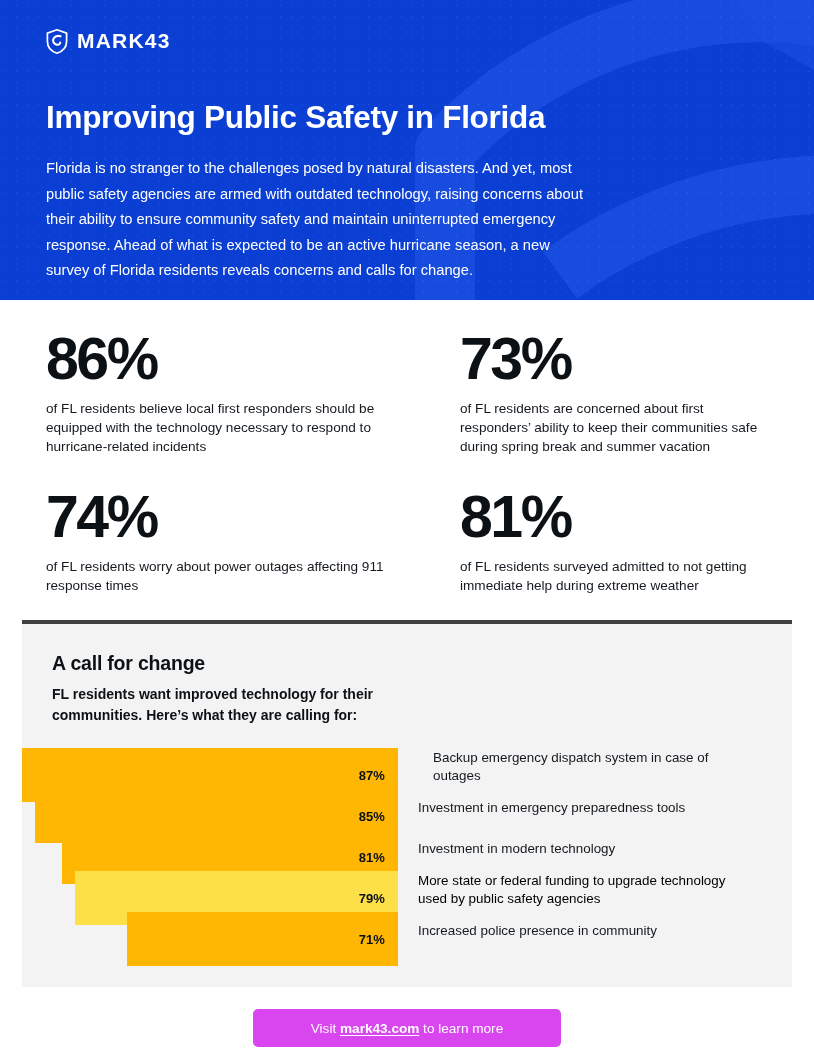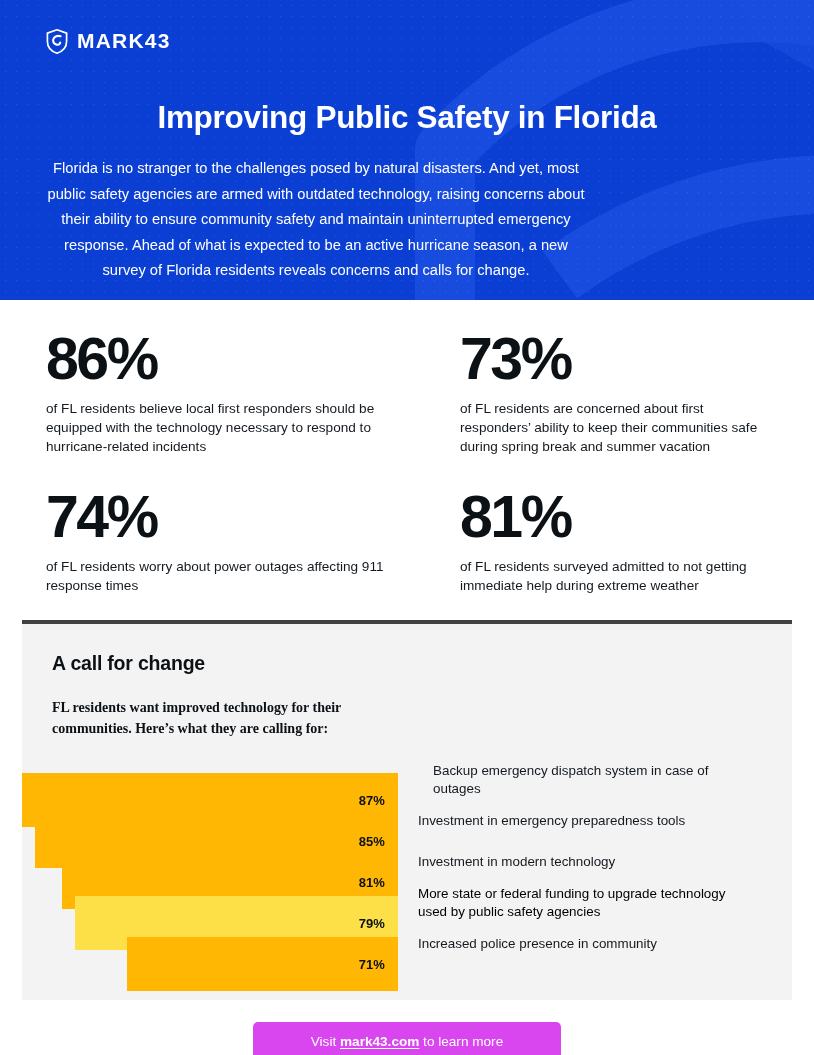--- a/index.html
+++ b/index.html
@@ -12,21 +12,20 @@
   }
 
   #page { position:relative; width:814px; height:1055px; overflow:hidden; background:#fff; }
 
   
   .header {
     position:relative;
     width:814px; height:300px;
     background:#0B3FD4;
     overflow:hidden;
-    text-align:center;
   }
   .hdr-art { position:absolute; inset:0; overflow:hidden; }
   .hdr-art svg { position:absolute; top:0; left:0; }
   .hdr-dots {
     position:absolute; inset:0;
     background-image:radial-gradient(rgba(255,255,255,0.13) 0.9px, transparent 1px);
     background-size:11px 11px;
   }
   .hdr-inner { position:relative; z-index:3; padding:28px 46px 0 46px; }
 
@@ -97,42 +96,41 @@
     font-weight:bold;
     color:#0C1116;
     letter-spacing:-0.2px;
     padding:0 30px;
   }
   .card-sub {
     font-size:14px;
     line-height:21px;
     font-weight:bold;
     color:#0C1116;
-    margin-top:22px;
+    margin-top:9px;
     padding:0 30px;
     max-width:400px;
-    font-family:Liberation Serif, serif;
   }
 
   .chart { margin-top:22px; position:relative; }
   .bar-row {
     display:flex;
     align-items:center;
     height:38px;
     margin-bottom:3px;
   }
   .bar-track {
     position:relative;
     width:376px;      
     height:38px;
     flex:0 0 auto;
   }
   .bar {
     position:absolute;
-    right:0; top:12px;
+    right:0; top:0;
     height:54px;
     background:#FFB703;
     display:flex;
     align-items:center;
     justify-content:flex-end;
     text-align:center;
   }
   .bar-val {
     font-size:13px;
     font-weight:bold;

